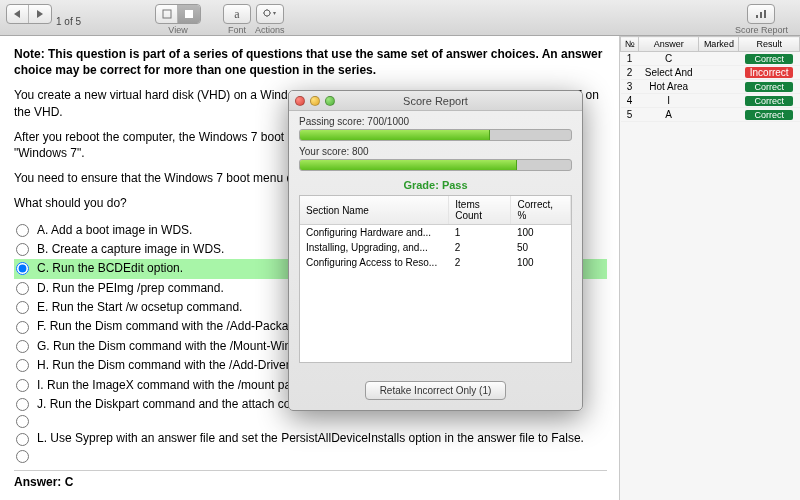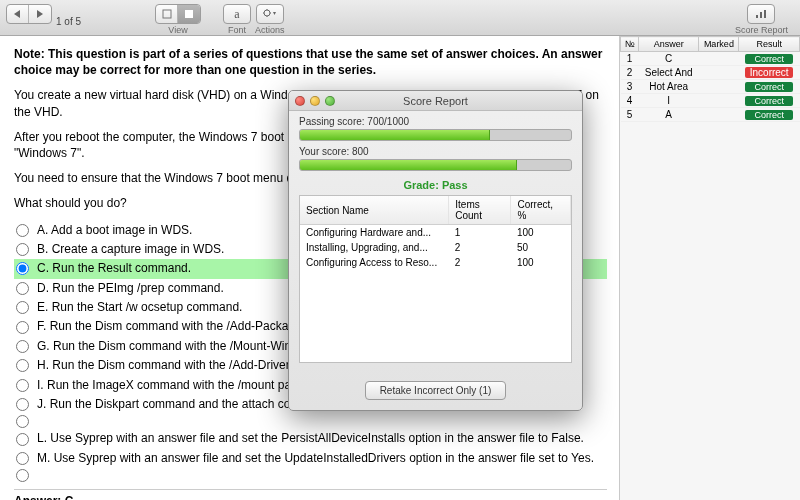--- a/index.html
+++ b/index.html
@@ -146,21 +146,21 @@
         <div class="choice">
           <input type="radio" style="">
           <span>A. Add a boot image in WDS.</span>
         </div>
         <div class="choice">
           <input type="radio" style="">
           <span>B. Create a capture image in WDS.</span>
         </div>
         <div class="choice selected">
           <input type="radio" checked="" style="">
-          <span>C. Run the Result command.</span>
+          <span>C. Run the BCDEdit option.</span>
         </div>
         <div class="choice">
           <input type="radio" style="">
           <span>D. Run the PEImg /prep command.</span>
         </div>
         <div class="choice">
           <input type="radio" style="">
           <span>E. Run the Start /w ocsetup command.</span>
         </div>
         <div class="choice">
@@ -182,24 +182,20 @@
         <div class="choice">
           <input type="radio" style="">
           <span>J. Run the Diskpart command and the attach command option.</span>
         </div>
         <div class="choice">
           <input type="radio" style="">
         </div>
         <div class="choice">
           <input type="radio" style="">
           <span>L. Use Syprep with an answer file and set the PersistAllDeviceInstalls option in the answer file to False.</span>
-        </div>
-        <div class="choice">
-          <input type="radio" style="">
-          <span>M. Use Syprep with an answer file and set the UpdateInstalledDrivers option in the answer file set to Yes.</span>
         </div>
         <div class="choice">
           <input type="radio" style="">
         </div>
       </div>
     <div class="answer-bar">Answer: C</div>
   </div>
 
   <div class="sidebar">
     <table>

